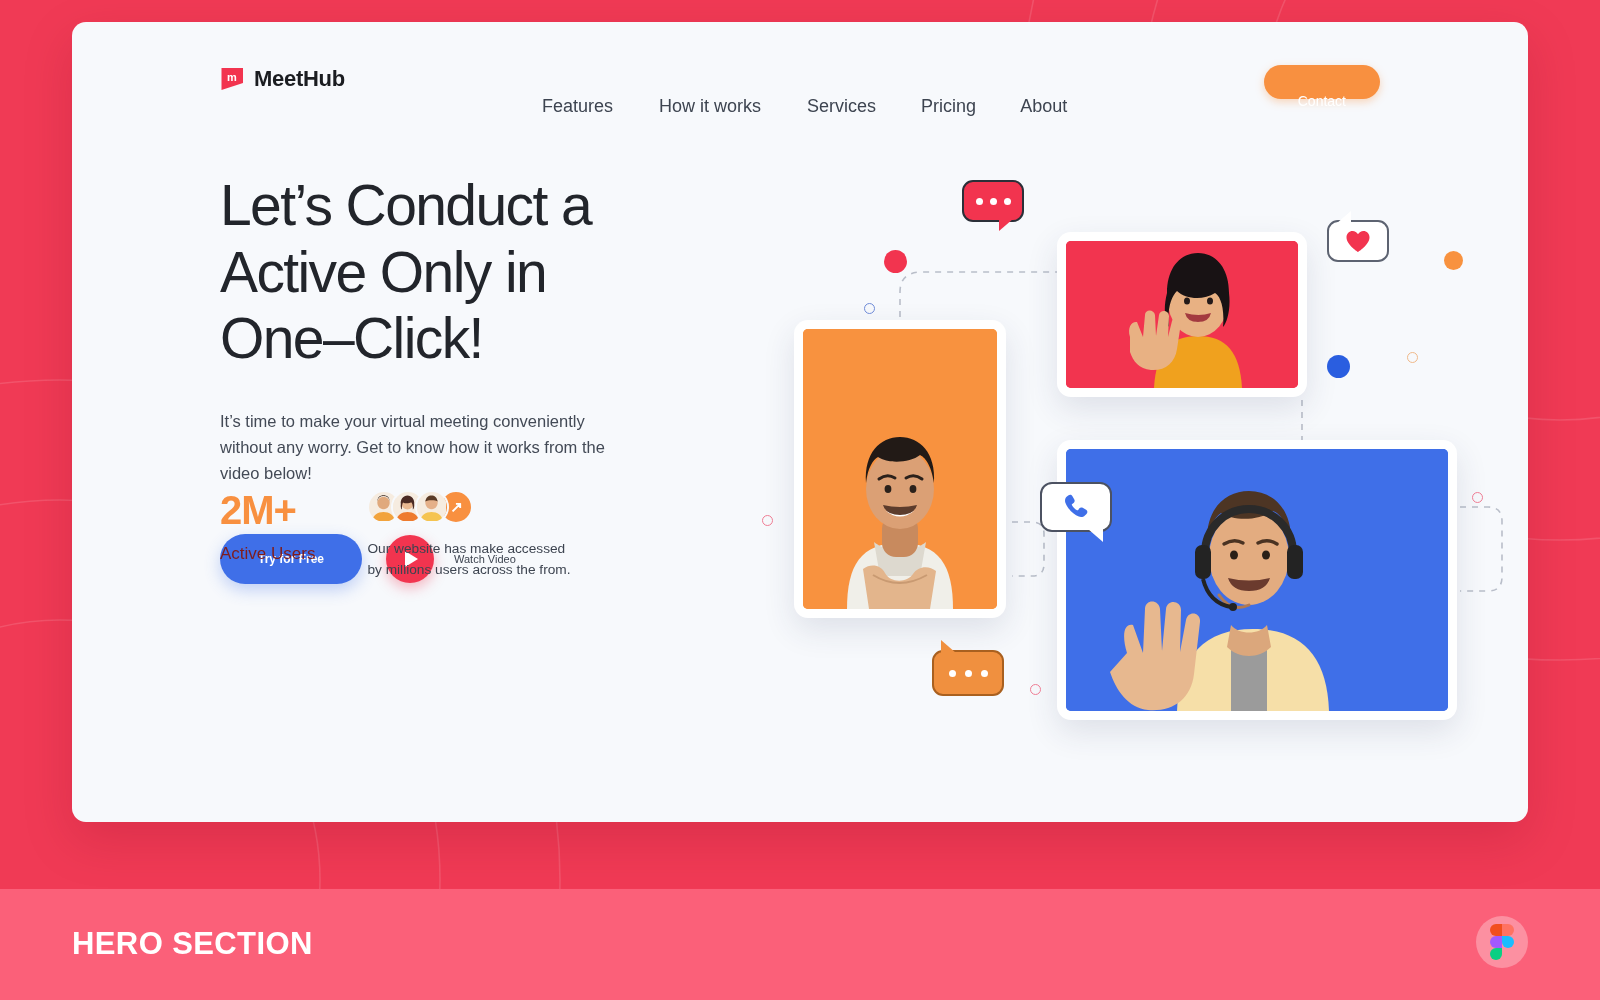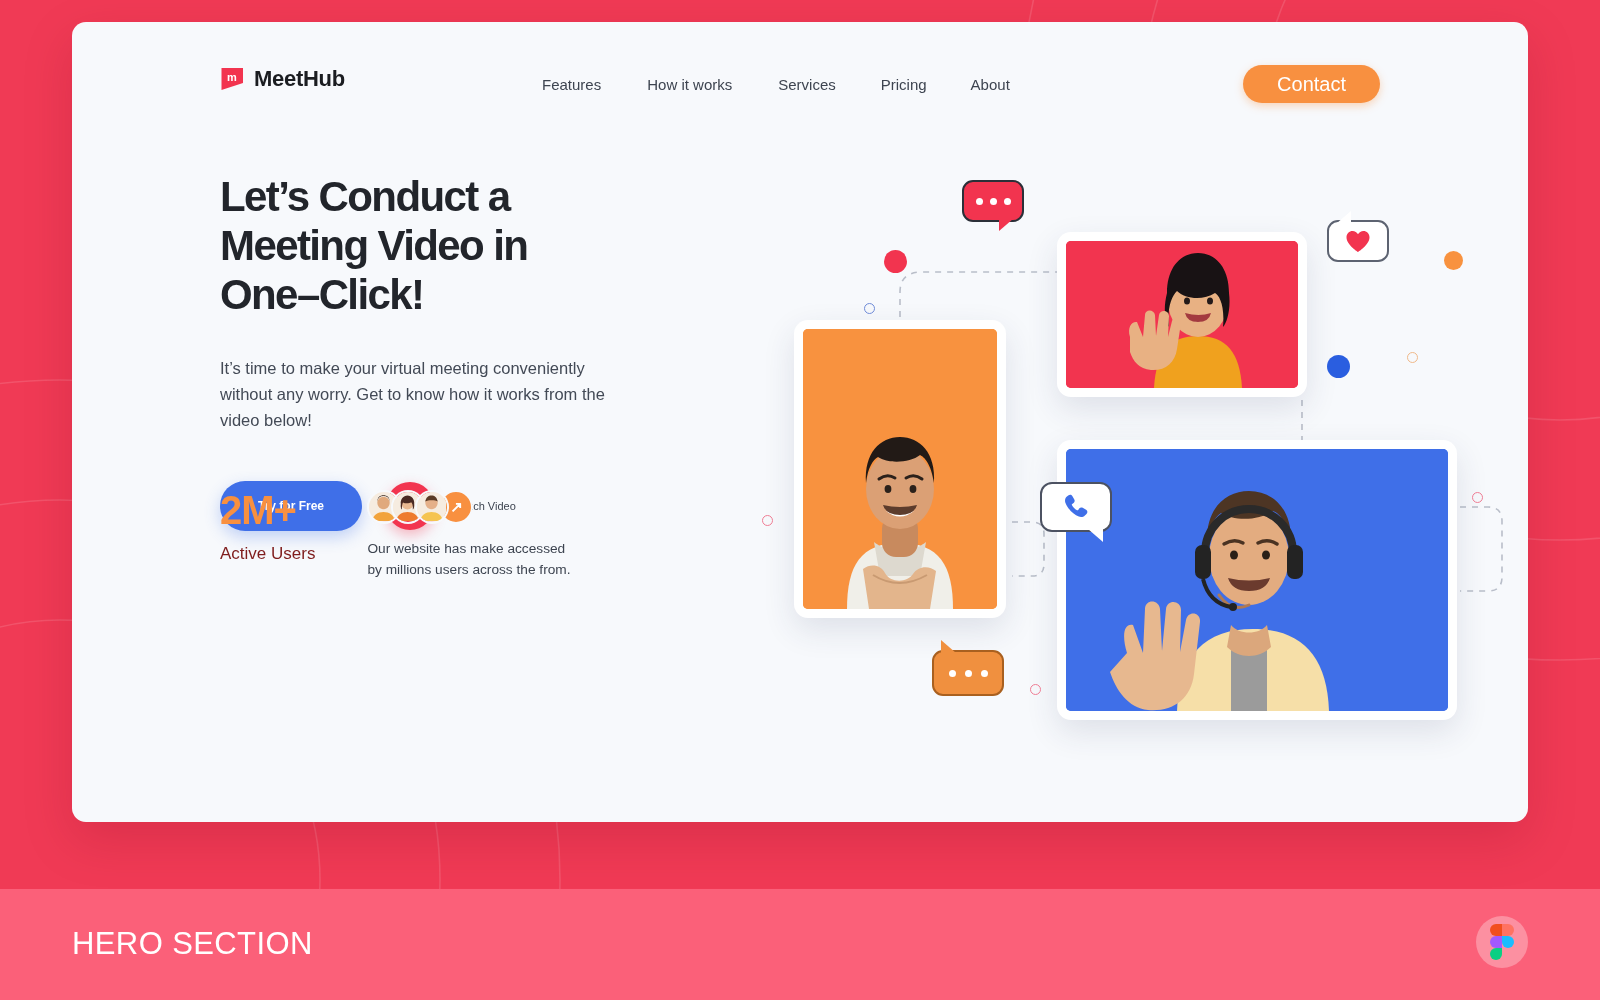--- a/index.html
+++ b/index.html
@@ -25,39 +25,39 @@
   }
 
   
   .nav { position:absolute; left:0; top:0; width:100%; height:125px; }
   .brand { position:absolute; left:148px; top:44px; display:flex; align-items:center; gap:9px; }
   .brand-mark { width:25px; height:26px; position:relative; }
   .brand-name { font-size:22px; font-weight:bold; color:#1b1d21; letter-spacing:-.3px; }
 
   .nav-links { position:absolute; left:470px; top:48px; display:flex; gap:0; }
   .nav-links a {
-    font-size:15px; color:#3d4450; text-decoration:none;
-    padding:6px 0; display:inline-block;
+    font-size:18px; color:#3d4450; text-decoration:none;
+    padding:6px 0; display:inline-block;margin-top:20px;
   }
   .nl0{margin-left:0}.nl1{margin-left:46px}.nl2{margin-left:46px}
   .nl3{margin-left:45px}.nl4{margin-left:44px}
 
   .contact-btn {
     position:absolute; right:148px; top:43px;
     background:#f89040; color:#fff;
     border:none; border-radius:22px;
-    font-size:20px; font-family:inherit;
-    padding:0 34px; height:38px; line-height:38px;
+    font-size:14px; font-family:inherit;
+    padding:17px 34px; height:30px; line-height:38px;
     cursor:pointer; box-shadow:0 3px 9px rgba(248,144,64,.35);
   }
 
   
   .hero-left { position:absolute; left:148px; top:150px; width:470px; }
   .headline {
-    font-size:42px; line-height:1.17; font-weight:bold;
+    font-size:57px; line-height:1.17; font-weight:normal;
     color:#22252b; letter-spacing:-1.6px;
   }
   .subcopy {
     margin-top:37px; font-size:16.5px; line-height:1.57; color:#434a56;
     max-width:395px;
   }
 
   .cta-row { margin-top:47px; display:flex; align-items:center; }
   .try-btn {
     background:#3f6fe8; color:#fff; border:none; border-radius:26px;
@@ -173,21 +173,21 @@
   .o-4 { left:348px; top:512px; width:11px;height:11px; border:1.7px solid #ef7d94; }
   .o-5 { left:790px; top:320px; width:11px;height:11px; border:1.7px solid #ef7d94; }
 
   
   .strip {
     position:absolute; left:0; bottom:0; width:1600px; height:111px;
     background:#fb6079;
   }
   .strip-title {
     position:absolute; left:72px; top:37px;
-    font-size:31px; font-weight:normal; color:#fff; letter-spacing:.4px;
+    font-size:31px; font-weight:bold; color:#fff; letter-spacing:.4px;
   }
   .figma-badge {
     position:absolute; right:72px; top:27px;
     width:52px; height:52px; border-radius:50%;
     background:rgba(255,255,255,.3);
     display:flex; align-items:center; justify-content:center;
   }
 </style>
 </head>
 <body>
@@ -226,21 +226,21 @@
       <a href="#" class="nl3">Pricing</a>
       <a href="#" class="nl4">About</a>
     </nav>
 
     <button class="contact-btn">Contact</button>
   </div>
 
   <div class="hero-left">
     <h1 class="headline">
       <span>Let’s Conduct a</span><br>
-      <span>Meeting Video in</span><br>
+      <span>Active Only in</span><br>
       <span>One–Click!</span>
     </h1>
 
     <p class="subcopy">It’s time to make your virtual meeting conveniently without any worry. Get to know how it works from the video below!</p>
 
     <div class="cta-row">
       <button class="try-btn">Try for Free</button>
       <button class="play-btn">
         <span class="tri"></span>
       </button>

